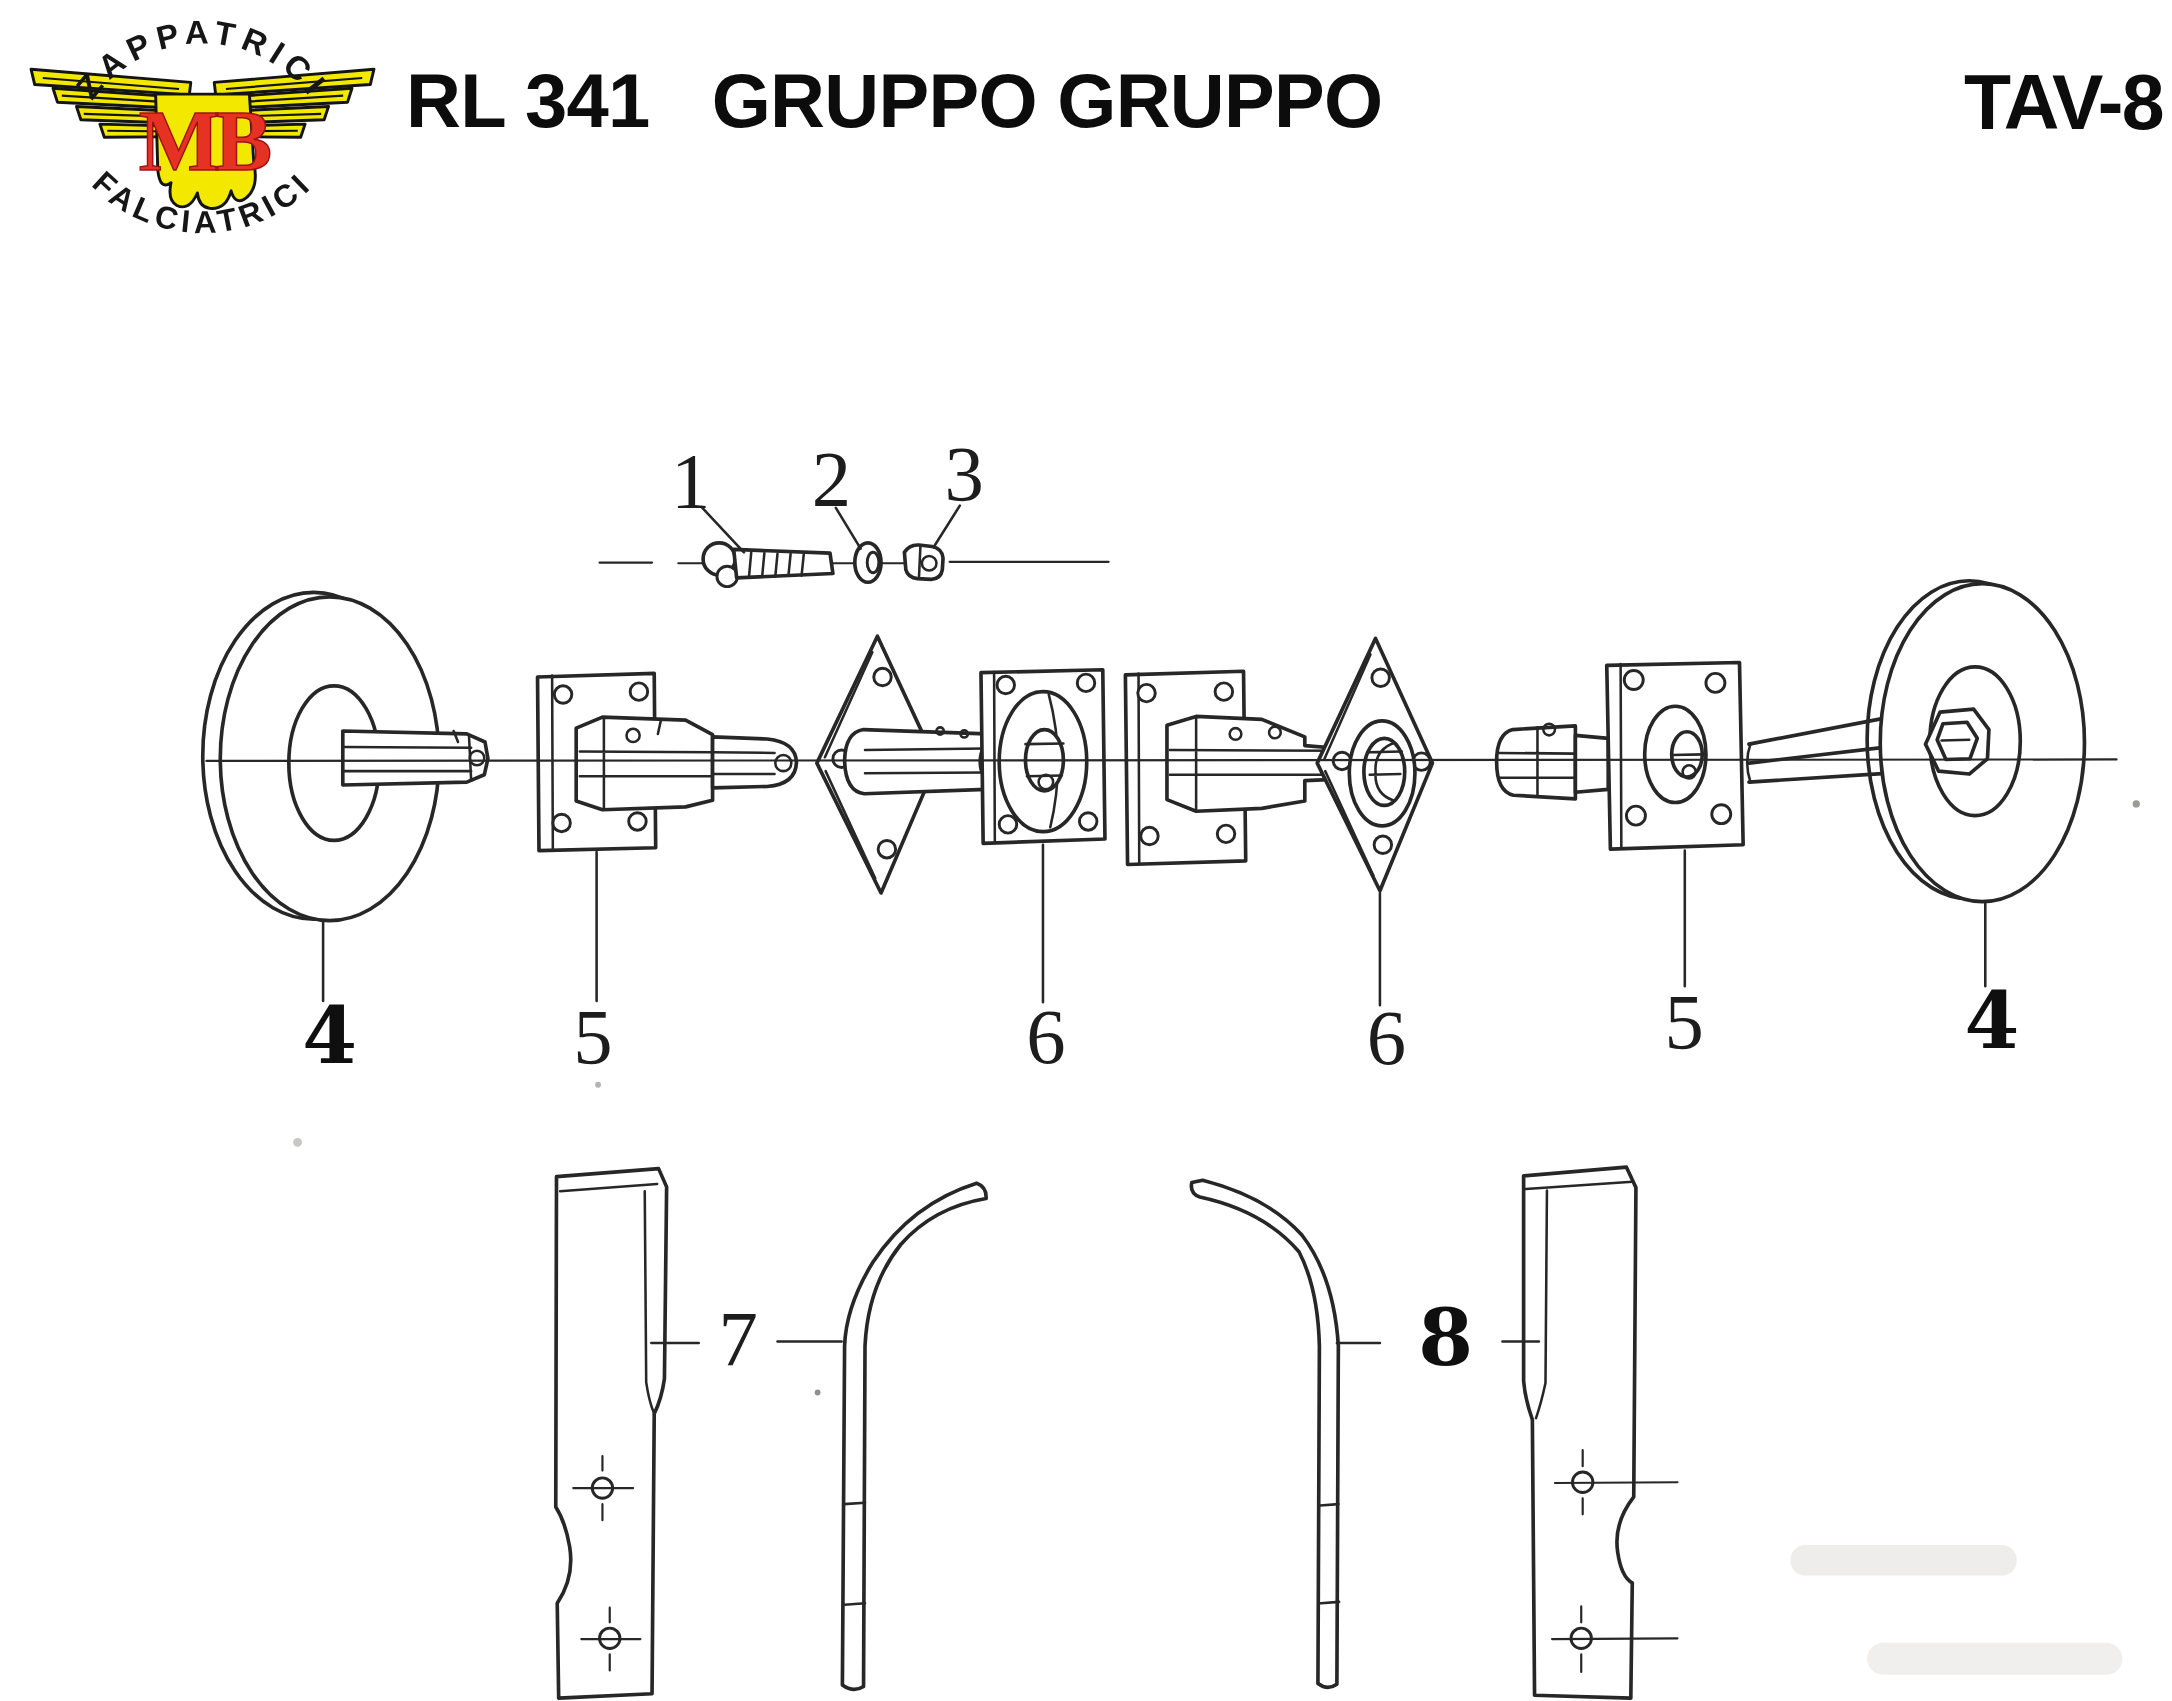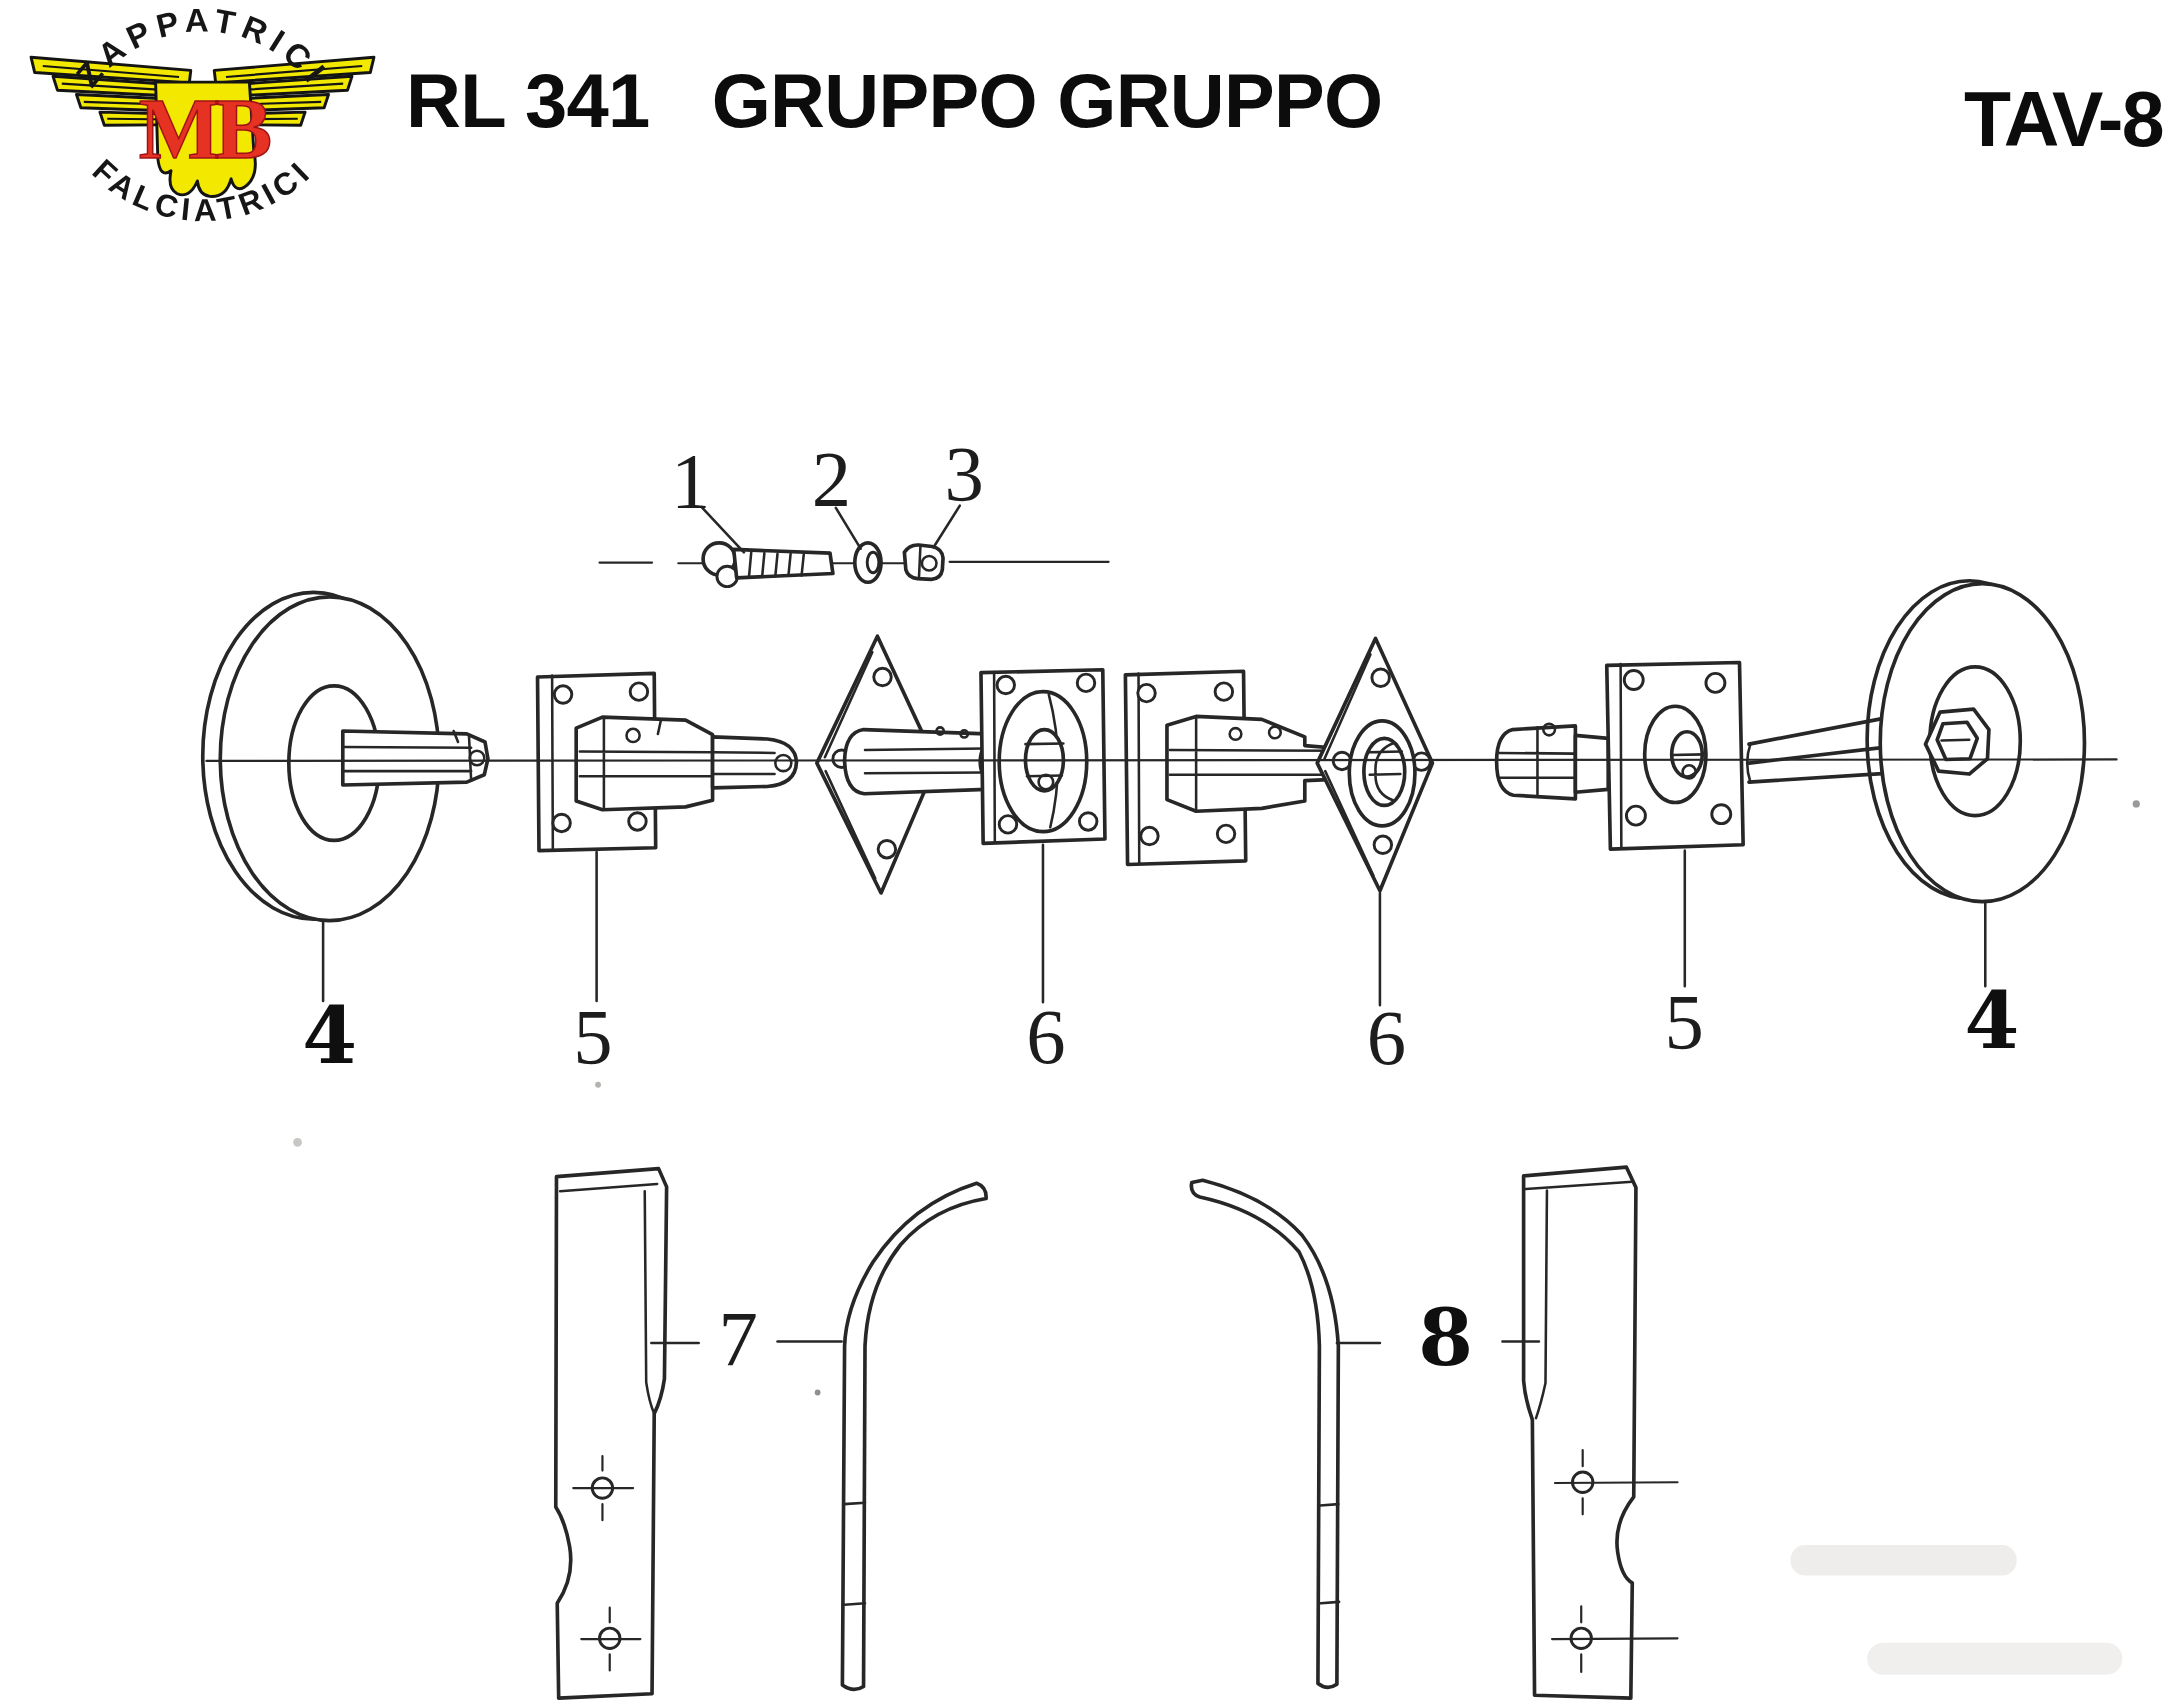--- a/index.html
+++ b/index.html
@@ -1,22 +1,22 @@
 <!DOCTYPE html>
 <html style="--ink: #272727; --wing: #f2e800; --mono: #e63222;font-size:11.7px"><head>
 <meta charset="utf-8">
 <style>
   html,body{margin:0;padding:0;background:#ffffff;}
   .canvas{position:relative;width:2172px;height:1702px;background:#fff;overflow:hidden;
           font-family:"Liberation Sans",sans-serif;color:#111;}
-  .logo-box{position:absolute;left:11.7px;top:0px;width:381px;height:258px;}
+  .logo-box{position:absolute;left:11.7px;top:12px;width:381px;height:258px;}
   .title-row{position:absolute;left:406px;top:63px;display:flex;gap:62px;
              font-size:76px;font-weight:bold;letter-spacing:-0.7px;line-height:1;color:#0c0c0c;}
   .plate-no{position:absolute;top:64px;right:8.8px;font-size:77px;font-weight:bold;
-            letter-spacing:-1.5px;line-height:1;color:#0c0c0c;margin-top:17px;}
+            letter-spacing:-1.5px;line-height:1;color:#0c0c0c;}
   svg.diagram{position:absolute;left:0;top:0;width:2172px;height:1702px;}
   .ln{fill:none;stroke:var(--ink,#262626);stroke-width:5;stroke-linecap:round;stroke-linejoin:round;}
   .ln2{fill:none;stroke:var(--ink,#262626);stroke-width:3.5;stroke-linecap:round;stroke-linejoin:round;}
   .ln3{fill:none;stroke:var(--ink,#262626);stroke-width:3;stroke-linecap:round;}
   .wh{fill:#ffffff;stroke:var(--ink,#262626);stroke-width:5;stroke-linecap:round;stroke-linejoin:round;}
   .wh4{fill:#ffffff;stroke:var(--ink,#262626);stroke-width:4;}
   .num{fill:#1d1d1d;font-family:"Liberation Serif",serif;font-size:108px;text-anchor:middle;}
   .numb{fill:#0f0f0f;font-family:"DejaVu Serif",serif;font-weight:bold;font-size:108px;text-anchor:middle;}
   .wingbar{fill:var(--wing,#f2e800);stroke:#141414;stroke-width:4;stroke-linejoin:round;}
   .wingline{fill:none;stroke:#141414;stroke-width:3;}

